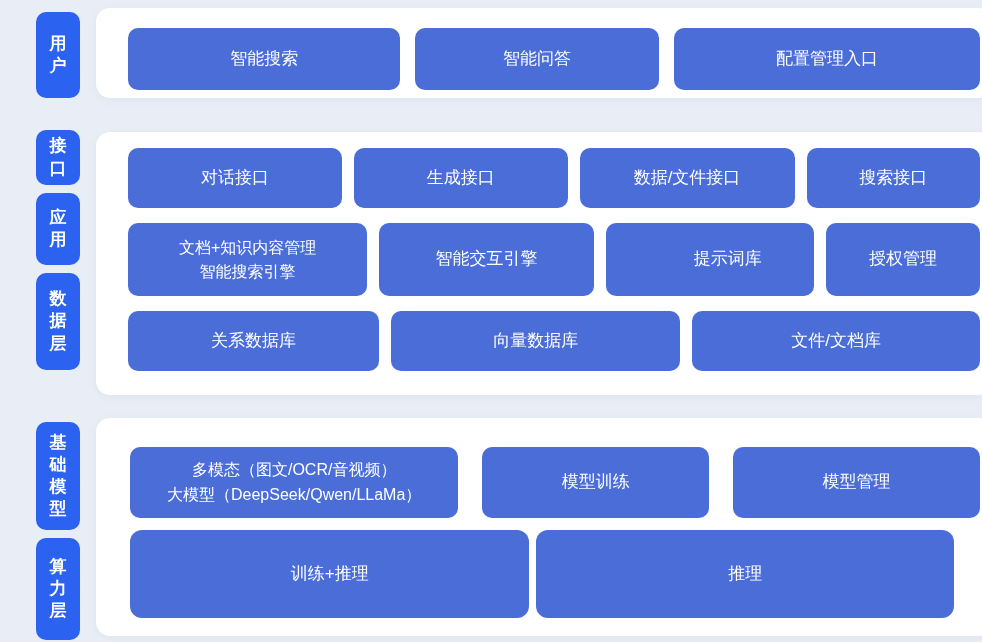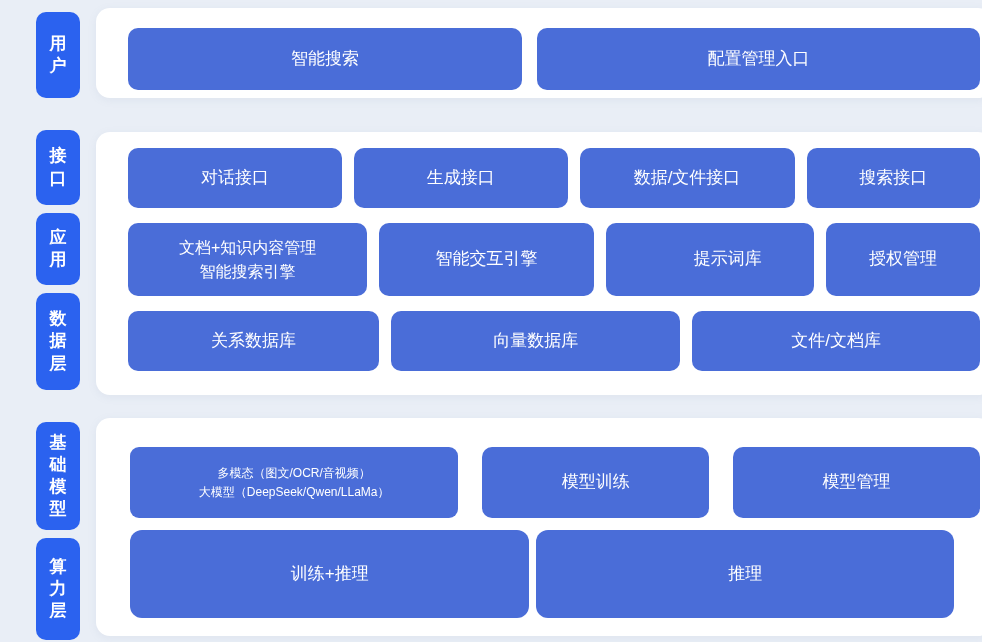--- a/index.html
+++ b/index.html
@@ -74,50 +74,53 @@
   #box-prompt-library       { flex:182;padding-left:36px; }
   #box-auth-management      { flex:163; }
 
   #row-data { height:60px;border-radius:10px; }
   #box-relational-db   { flex:253; }
   #box-vector-db       { flex:291; }
   #box-file-doc-library{ flex:290; }
 
   
   #row-model { height:71px; gap:24px; }
-  #box-multimodal-llm   { flex:330; font-size:12px; line-height:1.55;border-radius:9px; }
+  #box-multimodal-llm   { flex:330; font-size:16px; line-height:1.55; }
   #box-model-training   { flex:228; }
   #box-model-management { flex:248; }
 
   #row-compute { height:88px; gap:7px; }
   #box-train-inference { flex:393; border-radius:12px; }
   #box-inference       { flex:411; border-radius:12px; margin-right:26px; }
 
   
   #tab-user       { height:86px; margin-top:4px; }
-  #tab-interface  { height:75px; }
+  #tab-interface  { height:55px; }
   #tab-application{ height:72px; }
   #tab-data       { height:97px; }
   #tab-base-model { height:108px; margin-top:4px; }
   #tab-compute    { height:102px; }
 </style>
 </head>
 <body>
 
 <div id="section-user" class="section">
   <div class="tab-col">
     <div id="tab-user" class="layer-tab">
       <span class="v-label">用户</span>
     </div>
   </div>
   <div id="panel-user" class="panel">
     <div id="row-user" class="box-row">
       <div id="box-intelligent-search" class="dbox">
         <span>智能搜索</span>
       </div>
+      <div id="box-intelligent-qa" class="dbox">
+        <span>智能问答</span>
+      </div>
       <div id="box-config-entry" class="dbox">
         <span>配置管理入口</span>
       </div>
     </div>
   </div>
 </div>
 
 <div id="section-middle" class="section">
   <div class="tab-col">
     <div id="tab-interface" class="layer-tab">

